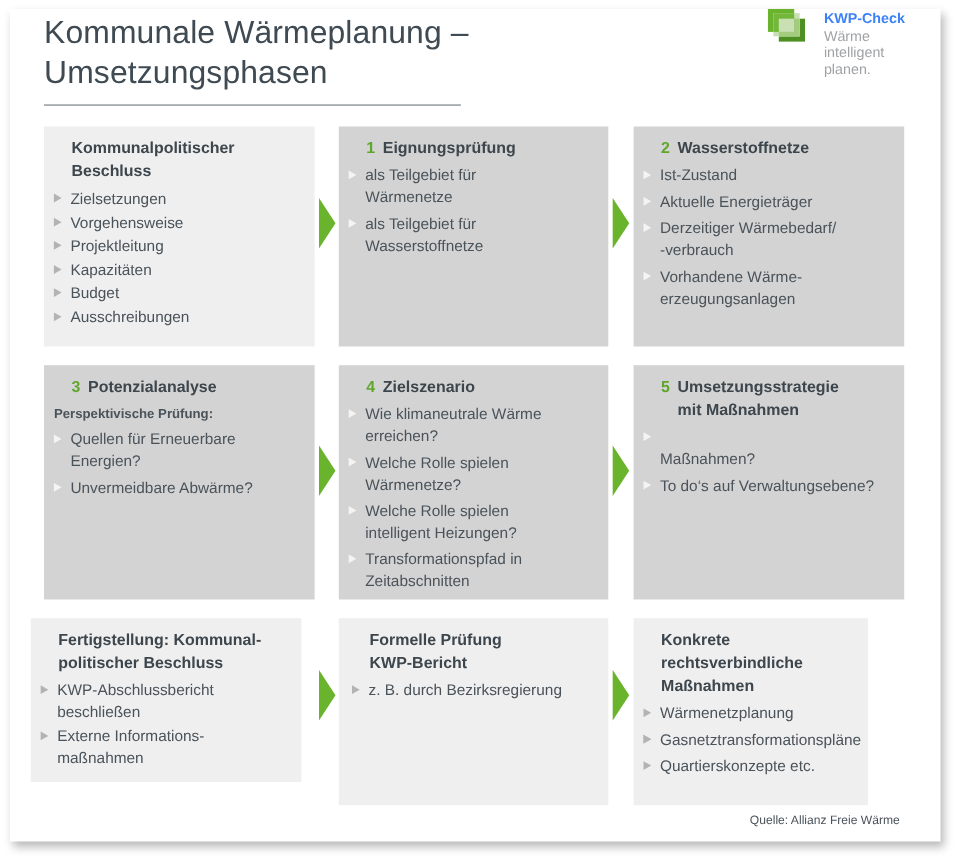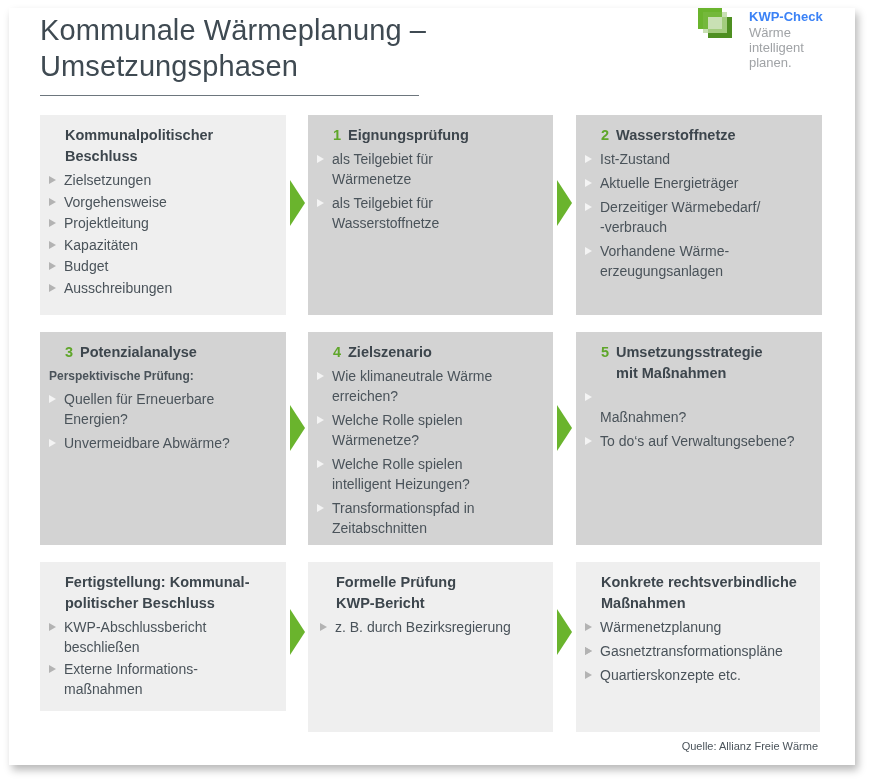--- a/index.html
+++ b/index.html
@@ -222,42 +222,42 @@
   <div class="box-title">
     <span class="num">5</span>
     <span><span>Umsetzungsstrategie</span><br><span>mit Maßnahmen</span></span>
   </div>
   <ul class="items">
     <li><span class="bullet"></span><br><span>Maßnahmen?</span></li>
     <li><span class="bullet"></span><span>To do‘s auf Verwaltungsebene?</span></li>
   </ul>
 </div>
 
-<div class="box light" style="left:40px; top:562px; width:246px; height:149px;">
+<div class="box light" style="left:28px; top:562px; width:246px; height:149px;">
   <div class="box-title">
     <span><span>Fertigstellung: Kommunal-</span><br><span>politischer Beschluss</span></span>
   </div>
   <ul class="items">
     <li><span class="bullet"></span><span>KWP-Abschlussbericht</span><br><span>beschließen</span></li>
     <li><span class="bullet"></span><span>Externe Informations-</span><br><span>maßnahmen</span></li>
   </ul>
 </div>
 <div class="arrow" style="left:290px; top:609px;"></div>
 
 <div class="box light" style="left:308px; top:562px; width:245px; height:170px;padding-left:12px;">
   <div class="box-title">
     <span><span>Formelle Prüfung</span><br><span>KWP-Bericht</span></span>
   </div>
   <ul class="items">
     <li><span class="bullet"></span><span>z. B. durch Bezirksregierung</span></li>
   </ul>
 </div>
 <div class="arrow" style="left:557px; top:609px;"></div>
 
-<div class="box light" style="left:576px; top:562px; width:244px; height:170px;">
+<div class="box light" style="left:576px; top:562px; width:213px; height:170px;">
   <div class="box-title">
     <span><span>Konkrete rechtsverbindliche</span><br><span>Maßnahmen</span></span>
   </div>
   <ul class="items">
     <li style="margin-bottom:4px"><span class="bullet"></span><span>Wärmenetzplanung</span></li>
     <li style="margin-bottom:4px"><span class="bullet"></span></li>
     <li style="margin-bottom:4px"><span class="bullet"></span><span>Gasnetztransformationspläne</span></li>
     <li style="margin-bottom:4px"><span class="bullet"></span><span>Quartierskonzepte etc.</span></li>
   </ul>
 </div>

